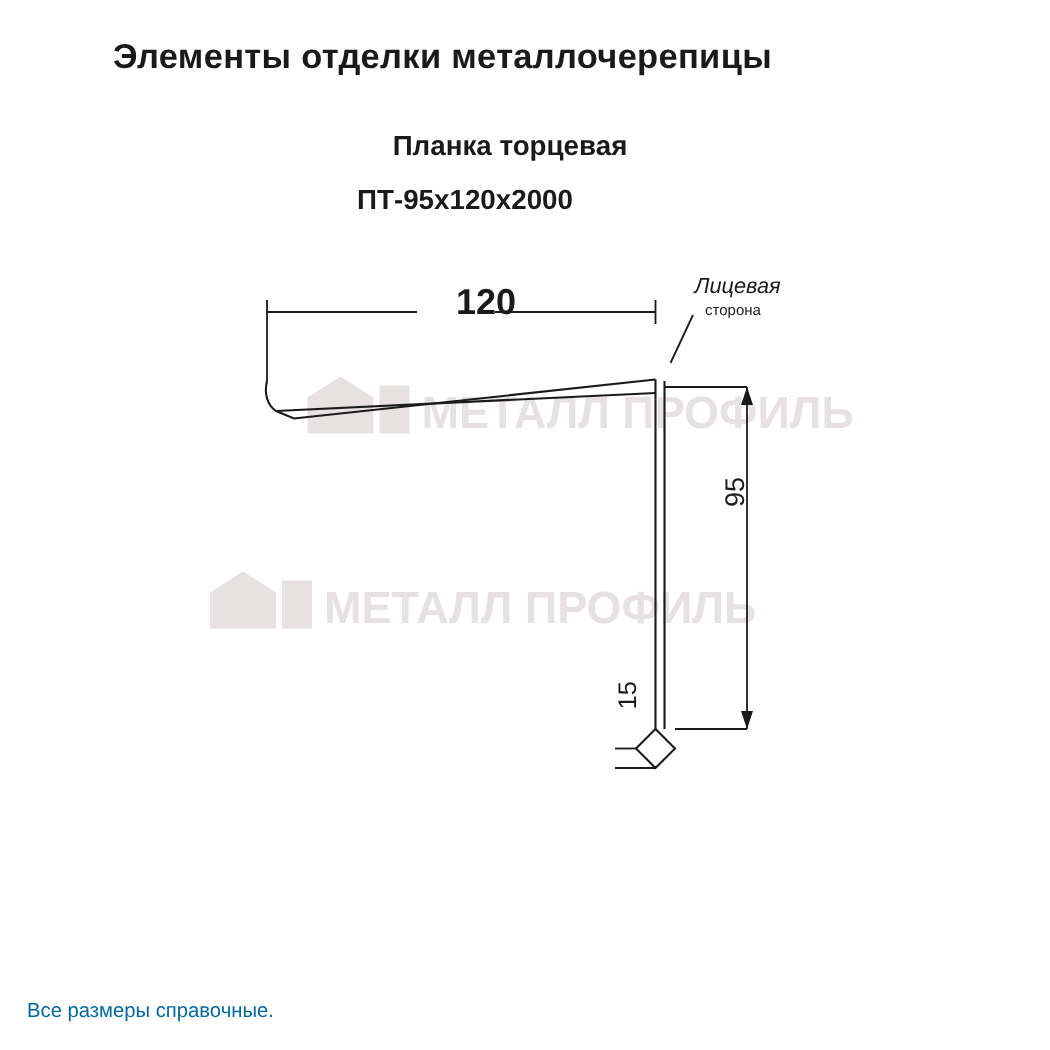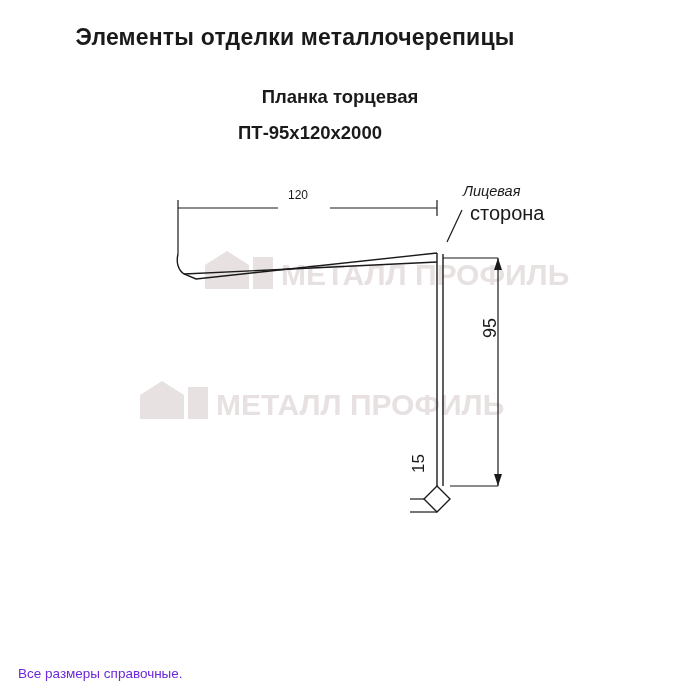--- a/index.html
+++ b/index.html
@@ -61,34 +61,34 @@
     width: 700px;
     height: 420px;
     pointer-events: none;
   }
   .label {
     position: absolute;
     font-size: 17px;
     color: #1a1a1a;
     white-space: nowrap;
   }
-  .label-120 { left: 288px; top: 188px; font-size: 12px; }
+  .label-120 { left: 304px; top: 188px; font-size: 24px; font-weight: bold; }
   .label-95  { left: 480px; top: 338px; font-size: 18px;
                transform: rotate(-90deg); transform-origin: left top; }
   .label-15  { left: 409px; top: 473px; font-size: 17px;
                transform: rotate(-90deg); transform-origin: left top; }
   .label-face1 { left: 463px; top: 183px; font-size: 14.5px; font-style: italic; }
-  .label-face2 { left: 470px; top: 202px; font-size: 20px; }
+  .label-face2 { left: 470px; top: 202px; font-size: 10px; }
   .footnotes {
     position: absolute;
     left: 18px;
     bottom: 16px;
     font-size: 13.5px;
     line-height: 1.45;
-    color: #6d28d9;
+    color: #0369a1;
   }
   .footnotes div { white-space: nowrap; }
 </style>
 </head>
 <body>
 
 <div class="page">
 
   <div class="title">Элементы отделки металлочерепицы</div>
   <div class="subtitle">Планка торцевая</div>

